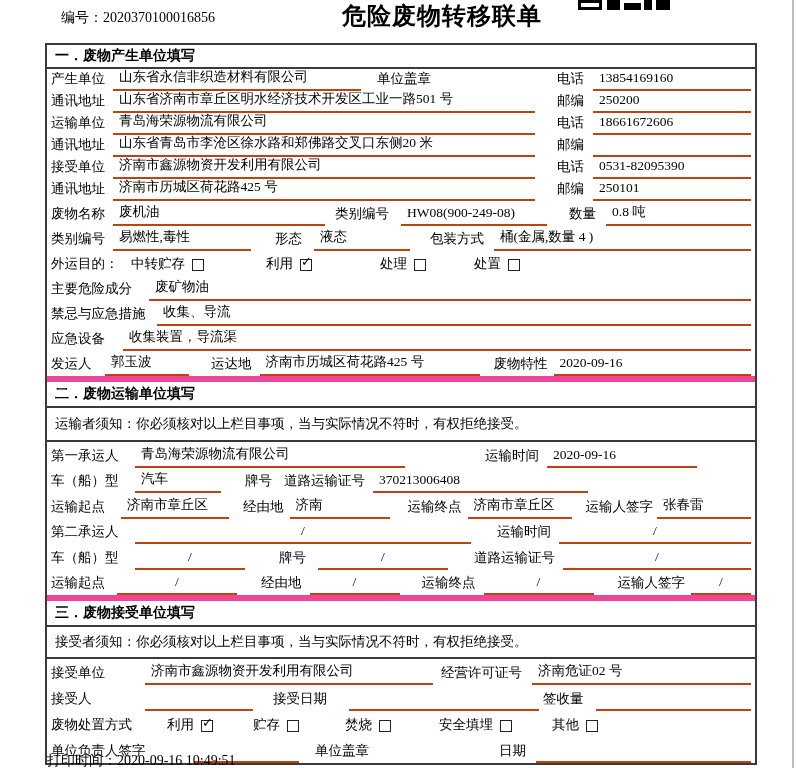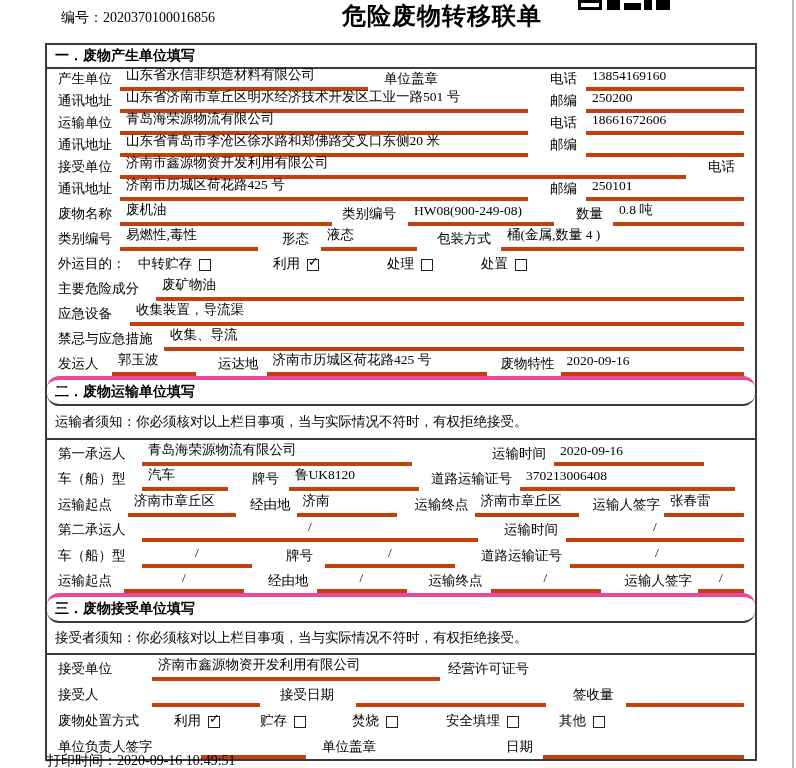--- a/index.html
+++ b/index.html
@@ -19,28 +19,28 @@
   .edge-line{position:absolute;top:0;right:2px;width:2px;height:768px;background:#bcbcbc;}
   .form{
     position:absolute;left:45px;top:43px;width:712px;box-sizing:border-box;
     border:2px solid #3a3a3a;background:#fff;display:flex;flex-direction:column;
   }
   .sec-h{
     height:22px;border-bottom:2px solid #3a3a3a;display:flex;align-items:center;
     padding:0 8px;font-family:"Liberation Sans","DejaVu Sans",sans-serif;
     font-weight:bold;font-size:14px;
   }
-  .sec-h.mid{border-top:4px solid #ec4899;height:24px;border-radius:12px;}
+  .sec-h.mid{border-top:6px solid #ec4899;height:24px;}
   .notice{height:28px;border-bottom:2px solid #3a3a3a;display:flex;align-items:center;padding:2px 8px;}
   .notice.n3{height:26px;}
-  .row{display:flex;align-items:flex-end;padding:0 11px;box-sizing:border-box;}
+  .row{display:flex;align-items:flex-end;padding:0 4px;box-sizing:border-box;}
   .r22{height:22px;} .r25{height:25px;} .r255{height:25.5px;} .r26{height:26px;}
   .lbl{white-space:nowrap;padding-bottom:3px;flex:none;}
   .u{
-    border-bottom:4px solid #c2410c;white-space:nowrap;overflow:hidden;
+    border-bottom:2px solid #c2410c;white-space:nowrap;overflow:hidden;
     padding:0 2px 3px 6px;box-sizing:border-box;flex:none;
   }
   .u.c{text-align:center;padding-left:2px;}
   .u.grow{flex:1 1 auto;}
   .sp{flex:none;}
   .cb{
     flex:none;width:12px;height:12px;border:1px solid #222;position:relative;
     margin:0 0 5px 7px;box-sizing:border-box;
   }
   .cb .mark{
@@ -97,20 +97,21 @@
     <span class="lbl" style="width:62px">通讯地址</span>
     <span class="u grow" style="margin-right:22px">山东省青岛市李沧区徐水路和郑佛路交叉口东侧20 米</span>
     <span class="lbl" style="width:36px">邮编</span>
     <span class="u" style="width:158px"></span>
   </div>
 
   <div class="row r22">
     <span class="lbl" style="width:62px">接受单位</span>
     <span class="u grow" style="margin-right:22px">济南市鑫源物资开发利用有限公司</span>
     <span class="lbl" style="width:36px">电话</span>
+    <span class="u" style="width:158px">0531-82095390</span>
   </div>
 
   <div class="row r22">
     <span class="lbl" style="width:62px">通讯地址</span>
     <span class="u grow" style="margin-right:22px">济南市历城区荷花路425 号</span>
     <span class="lbl" style="width:36px">邮编</span>
     <span class="u" style="width:158px">250101</span>
   </div>
 
   <div class="row r25">
@@ -150,27 +151,27 @@
         <span class="mark"></span>
       </span>
   </div>
 
   <div class="row r25">
     <span class="lbl" style="width:84px">主要危险成分</span>
     <span class="u grow" style="margin-left:14px">废矿物油</span>
   </div>
 
   <div class="row r25">
+    <span class="lbl" style="width:98px">禁忌与应急措施</span>
+    <span class="u grow" style="margin-left:8px">收集、导流</span>
+  </div>
+
+  <div class="row r25">
     <span class="lbl" style="width:62px">应急设备</span>
     <span class="u grow" style="margin-left:10px">收集装置，导流渠</span>
-  </div>
-
-  <div class="row r25">
-    <span class="lbl" style="width:98px">禁忌与应急措施</span>
-    <span class="u grow" style="margin-left:8px">收集、导流</span>
   </div>
 
   <div class="row r25">
     <span class="lbl" style="width:48px">发运人</span>
     <span class="u" style="width:84px;margin-left:6px">郭玉波</span>
     <span class="lbl" style="margin-left:22px">运达地</span>
     <span class="u" style="width:220px;margin-left:8px">济南市历城区荷花路425 号</span>
     <span class="lbl" style="margin-left:14px">废物特性</span>
     <span class="u grow" style="margin-left:6px">2020-09-16</span>
   </div>
@@ -182,21 +183,20 @@
     <span class="lbl" style="width:76px">第一承运人</span>
     <span class="u" style="width:270px;margin-left:8px">青岛海荣源物流有限公司</span>
     <span class="lbl" style="margin-left:80px">运输时间</span>
     <span class="u" style="width:150px;margin-left:8px">2020-09-16</span>
   </div>
 
   <div class="row r255">
     <span class="lbl" style="width:76px">车（船）型</span>
     <span class="u" style="width:86px;margin-left:8px">汽车</span>
     <span class="lbl" style="margin-left:24px">牌号</span>
-    <span class="u" style="width:130px;margin-left:10px">鲁UK8120</span>
     <span class="lbl" style="margin-left:12px">道路运输证号</span>
     <span class="u" style="width:215px;margin-left:8px">370213006408</span>
   </div>
 
   <div class="row r255">
     <span class="lbl" style="width:58px">运输起点</span>
     <span class="u" style="width:108px;margin-left:12px">济南市章丘区</span>
     <span class="lbl" style="margin-left:14px">经由地</span>
     <span class="u" style="width:100px;margin-left:6px">济南</span>
     <span class="lbl" style="margin-left:18px">运输终点</span>
@@ -232,28 +232,29 @@
     <span class="u c grow" style="margin-left:6px">/</span>
   </div>
 
   <div class="sec-h mid">三．废物接受单位填写</div>
   <div class="notice n3">接受者须知：你必须核对以上栏目事项，当与实际情况不符时，有权拒绝接受。</div>
 
   <div class="row r26">
     <span class="lbl" style="width:58px">接受单位</span>
     <span class="u" style="width:288px;margin-left:36px">济南市鑫源物资开发利用有限公司</span>
     <span class="lbl" style="margin-left:8px">经营许可证号</span>
+    <span class="u grow" style="margin-left:10px">济南危证02 号</span>
   </div>
 
   <div class="row r26">
     <span class="lbl" style="width:44px">接受人</span>
     <span class="u" style="width:108px;margin-left:50px"></span>
     <span class="lbl" style="margin-left:20px">接受日期</span>
     <span class="u" style="width:190px;margin-left:22px"></span>
-    <span class="lbl" style="margin-left:27px">签收量</span>
+    <span class="lbl" style="margin-left:4px">签收量</span>
     <span class="u grow" style="margin-left:12px"></span>
   </div>
 
   <div class="row r26">
     <span class="lbl" style="width:98px">废物处置方式</span>
     <span class="lbl" style="margin-left:18px">利用</span>
     <span class="cb">
         <span class="mark">✓</span>
       </span>
     <span class="lbl" style="margin-left:40px">贮存</span>

